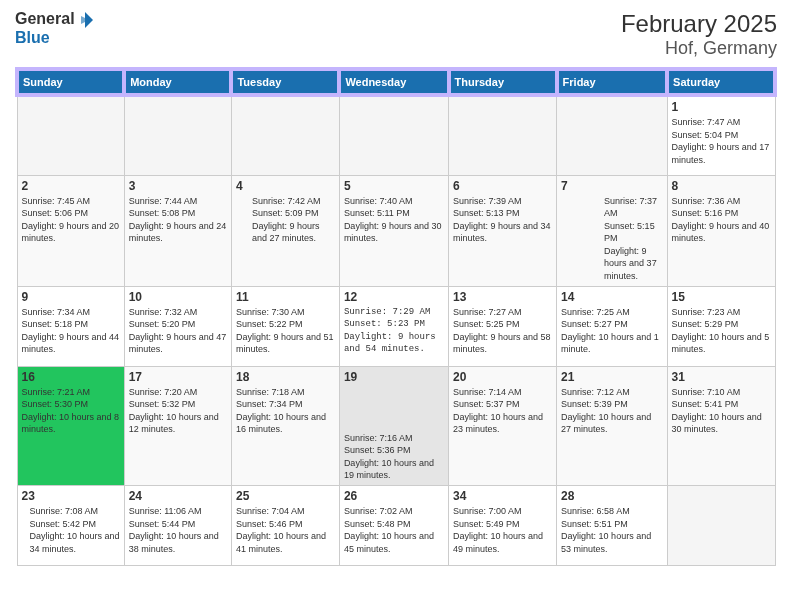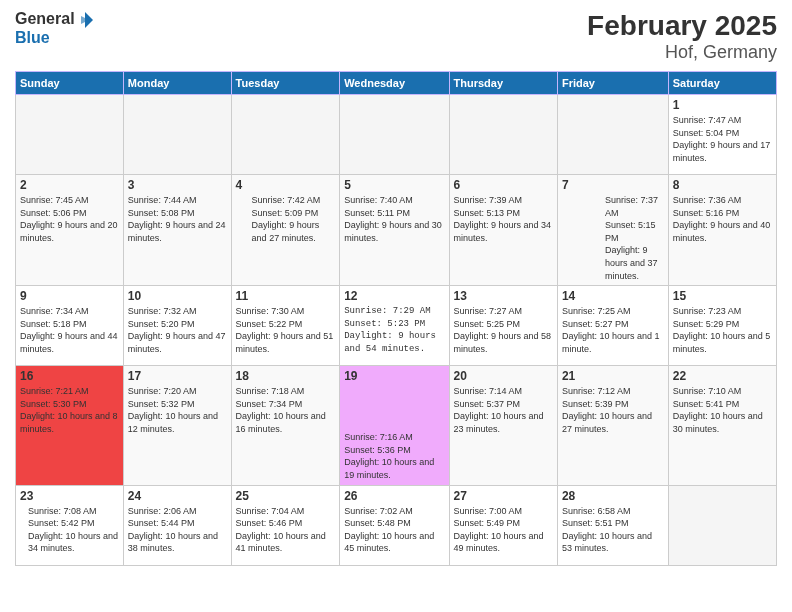--- a/index.html
+++ b/index.html
@@ -5,33 +5,33 @@
     * { box-sizing: border-box; margin: 0; padding: 0; }
     body { font-family: Arial, sans-serif; background: #fff; width: 792px; height: 612px; overflow: hidden; }
     
     .page { width: 792px; height: 612px; padding: 10px 15px; }
     
     .header { display: flex; justify-content: space-between; align-items: flex-start; margin-bottom: 8px; }
     
     .logo { display: flex; align-items: center; }
     
     .title-block { text-align: right; }
-    .month-year { font-size: 28px; font-weight: 700; color: #333; }
+    .month-year { font-size: 24px; font-weight: 400; color: #333; }
     .location { font-size: 18px; color: #555; }
     
     .calendar { width: 100%; border-collapse: collapse; }
     
     .calendar th {
       background-color: #1a6faf;
       color: white;
       padding: 5px 4px;
       text-align: left;
       font-size: 11px;
       font-weight: bold;
-      border: 1px solid #c4b5fd;
+      border: 4px solid #c4b5fd;
     }
     
     .calendar td {
       border: 1px solid #ccc;
       vertical-align: top;
       padding: 3px 4px;
       width: 113px;
       height: 80px;
       background: #fff;
       font-size: 9.5px;
@@ -172,90 +172,90 @@
 Daylight: 10 hours and 1 minute.</div>
           </td>
           <td>
             <span class="day-number">15</span>
             <div class="day-detail" style="white-space: pre-line;">Sunrise: 7:23 AM
 Sunset: 5:29 PM
 Daylight: 10 hours and 5 minutes.</div>
           </td>
         </tr>
         <tr>
-          <td style="background: #ef4444;">
+          <td style="background: #22c55e;">
             <span class="day-number">16</span>
             <div class="day-detail" style="white-space: pre-line;">Sunrise: 7:21 AM
 Sunset: 5:30 PM
 Daylight: 10 hours and 8 minutes.</div>
           </td>
           <td style="background: rgb(249, 249, 249);">
             <span class="day-number">17</span>
             <div class="day-detail" style="white-space: pre-line;">Sunrise: 7:20 AM
 Sunset: 5:32 PM
 Daylight: 10 hours and 12 minutes.</div>
           </td>
           <td style="background: rgb(249, 249, 249);">
             <span class="day-number">18</span>
             <div class="day-detail" style="white-space: pre-line;">Sunrise: 7:18 AM
 Sunset: 7:34 PM
 Daylight: 10 hours and 16 minutes.</div>
           </td>
-          <td style="background: #f0abfc;">
+          <td style="background: #e5e5e5;">
             <span class="day-number">19</span>
             <div class="day-detail" style="white-space: pre-line; margin-top: 48px;">Sunrise: 7:16 AM
 Sunset: 5:36 PM
 Daylight: 10 hours and 19 minutes.</div>
           </td>
           <td style="background: rgb(249, 249, 249);">
             <span class="day-number">20</span>
             <div class="day-detail" style="white-space: pre-line;">Sunrise: 7:14 AM
 Sunset: 5:37 PM
 Daylight: 10 hours and 23 minutes.</div>
           </td>
           <td style="background: rgb(249, 249, 249);">
             <span class="day-number">21</span>
             <div class="day-detail" style="white-space: pre-line;">Sunrise: 7:12 AM
 Sunset: 5:39 PM
 Daylight: 10 hours and 27 minutes.</div>
           </td>
           <td style="background: rgb(249, 249, 249);">
-            <span class="day-number">22</span>
+            <span class="day-number">31</span>
             <div class="day-detail" style="white-space: pre-line;">Sunrise: 7:10 AM
 Sunset: 5:41 PM
 Daylight: 10 hours and 30 minutes.</div>
           </td>
         </tr>
         <tr>
           <td>
             <span class="day-number">23</span>
             <div class="day-detail" style="white-space: pre-line; margin-left: 8px;">Sunrise: 7:08 AM
 Sunset: 5:42 PM
 Daylight: 10 hours and 34 minutes.</div>
           </td>
           <td>
             <span class="day-number">24</span>
-            <div class="day-detail" style="white-space: pre-line;">Sunrise: 2:06 AM
+            <div class="day-detail" style="white-space: pre-line;">Sunrise: 11:06 AM
 Sunset: 5:44 PM
 Daylight: 10 hours and 38 minutes.</div>
           </td>
           <td>
             <span class="day-number">25</span>
             <div class="day-detail" style="white-space: pre-line;">Sunrise: 7:04 AM
 Sunset: 5:46 PM
 Daylight: 10 hours and 41 minutes.</div>
           </td>
           <td>
             <span class="day-number">26</span>
             <div class="day-detail" style="white-space: pre-line;">Sunrise: 7:02 AM
 Sunset: 5:48 PM
 Daylight: 10 hours and 45 minutes.</div>
           </td>
           <td>
-            <span class="day-number">27</span>
+            <span class="day-number">34</span>
             <div class="day-detail" style="white-space: pre-line;">Sunrise: 7:00 AM
 Sunset: 5:49 PM
 Daylight: 10 hours and 49 minutes.</div>
           </td>
           <td>
             <span class="day-number">28</span>
             <div class="day-detail" style="white-space: pre-line;">Sunrise: 6:58 AM
 Sunset: 5:51 PM
 Daylight: 10 hours and 53 minutes.</div>
           </td>

